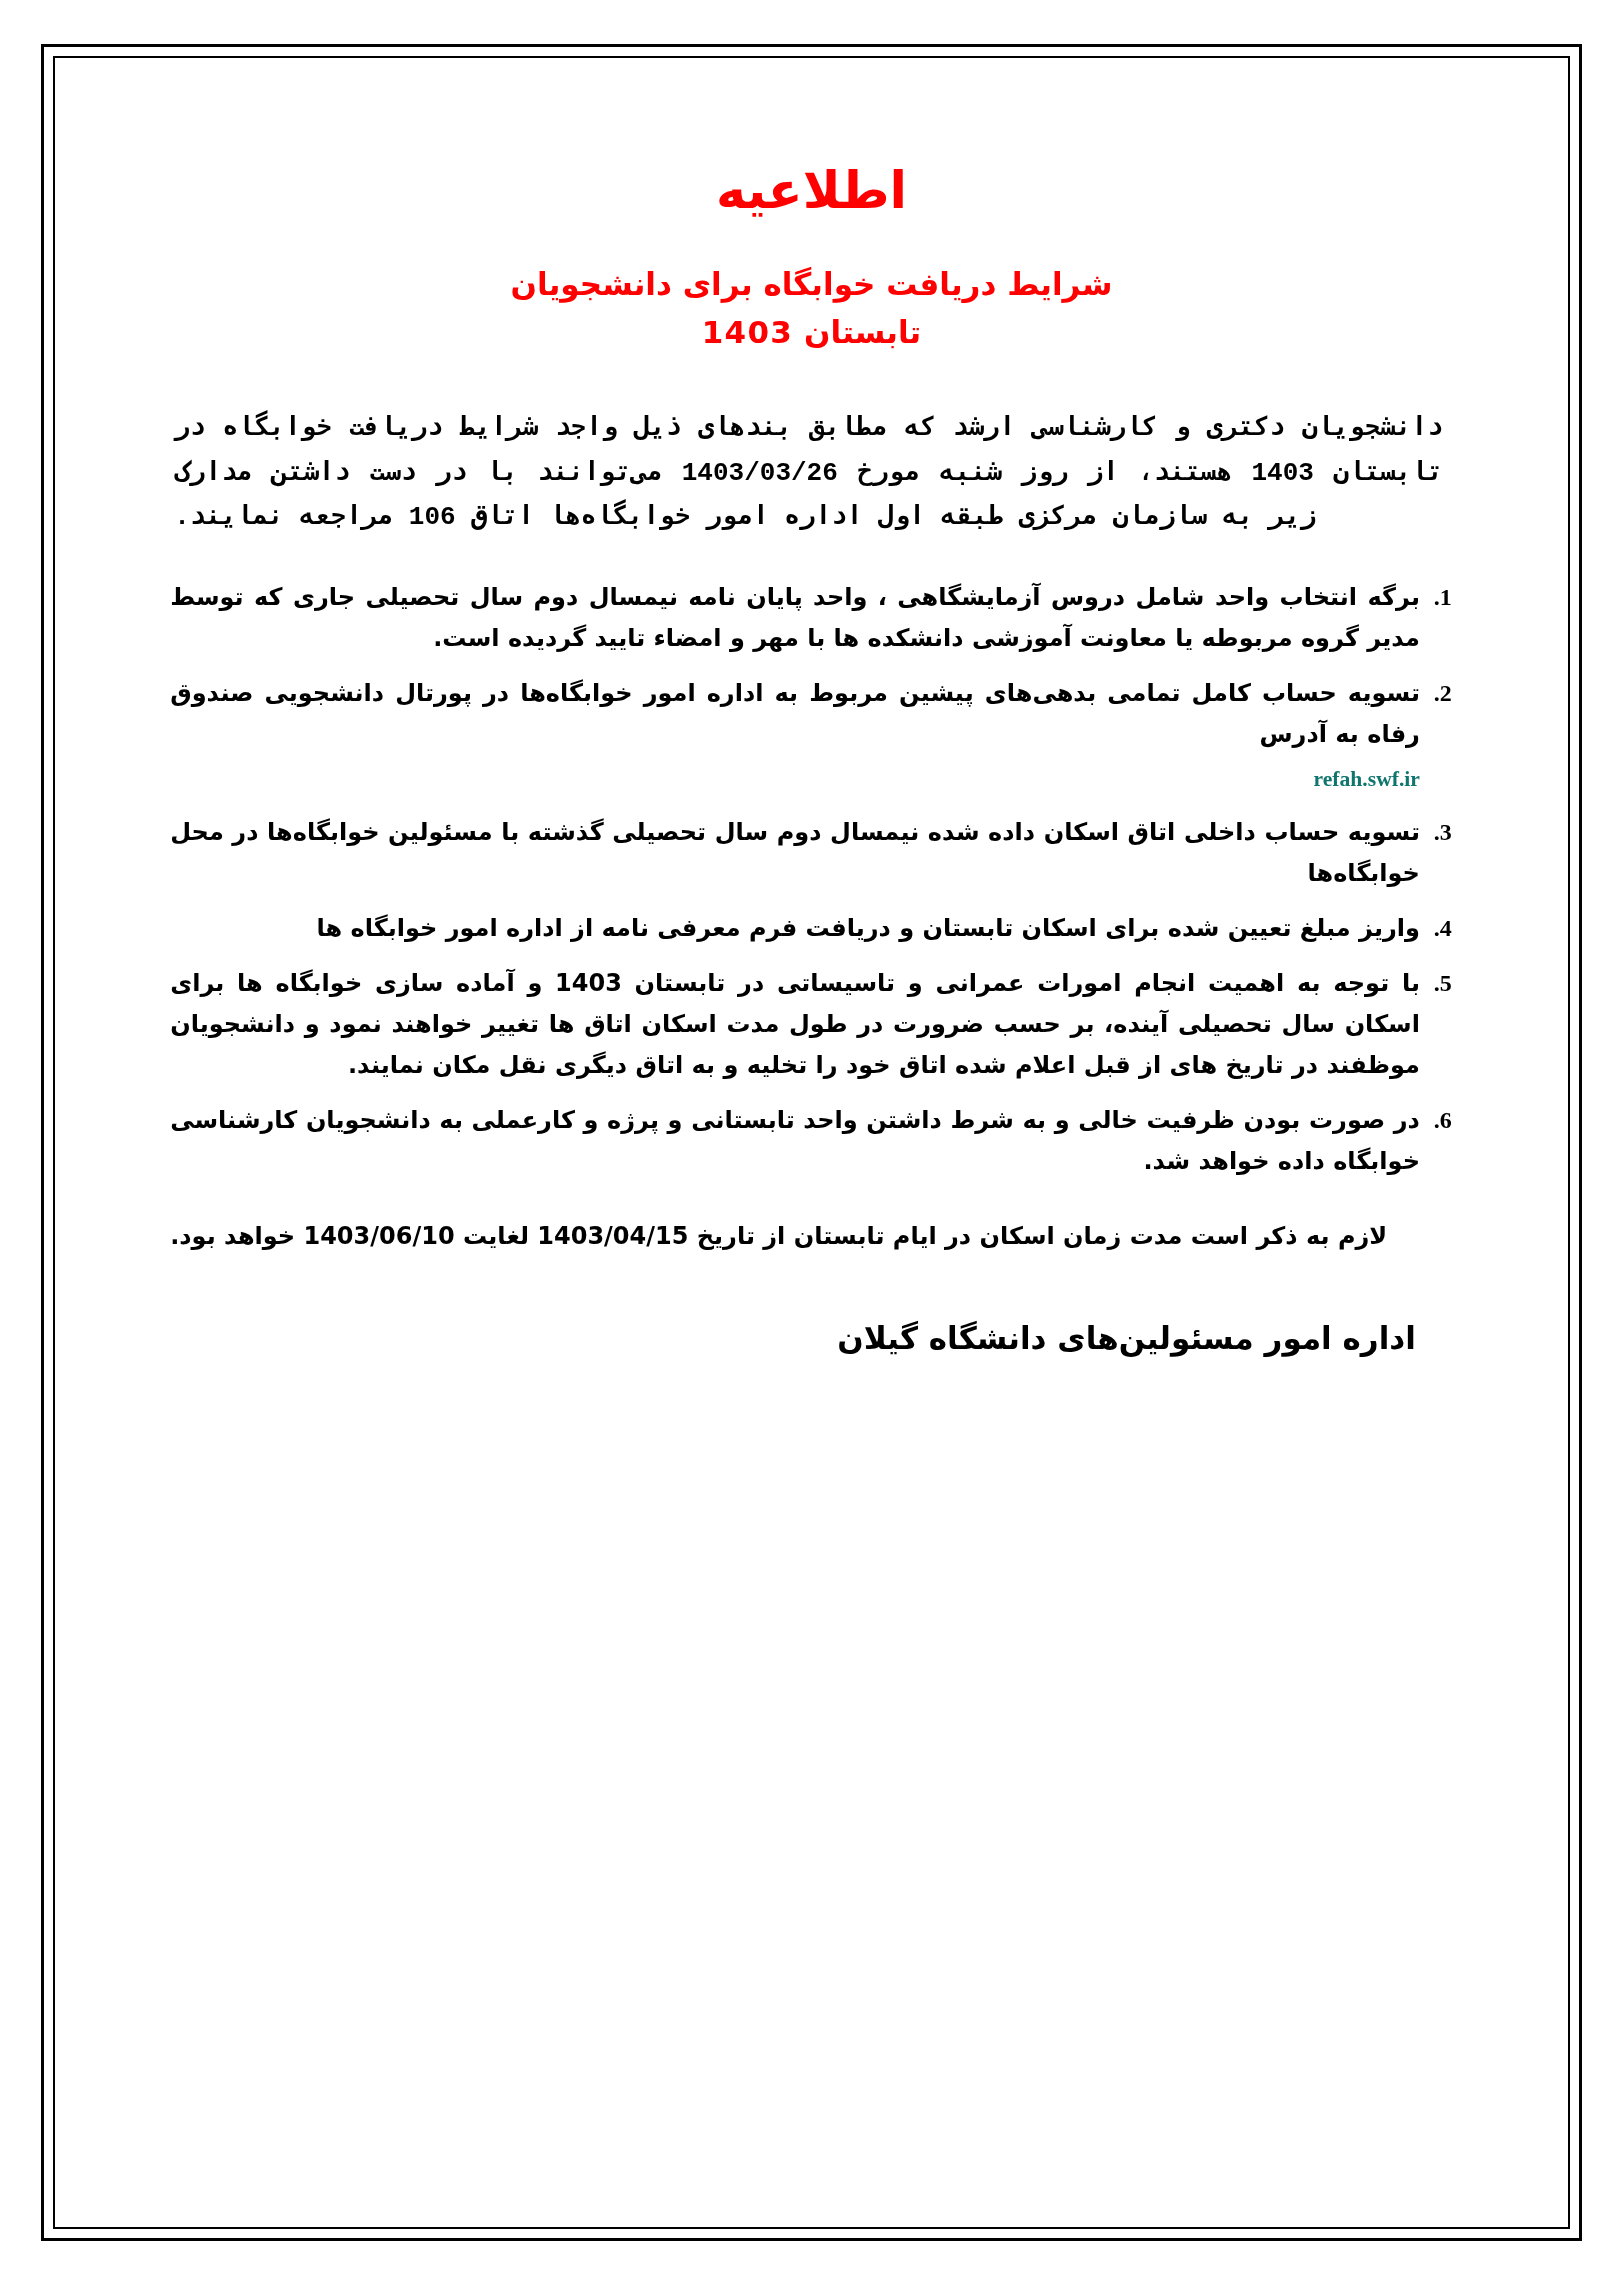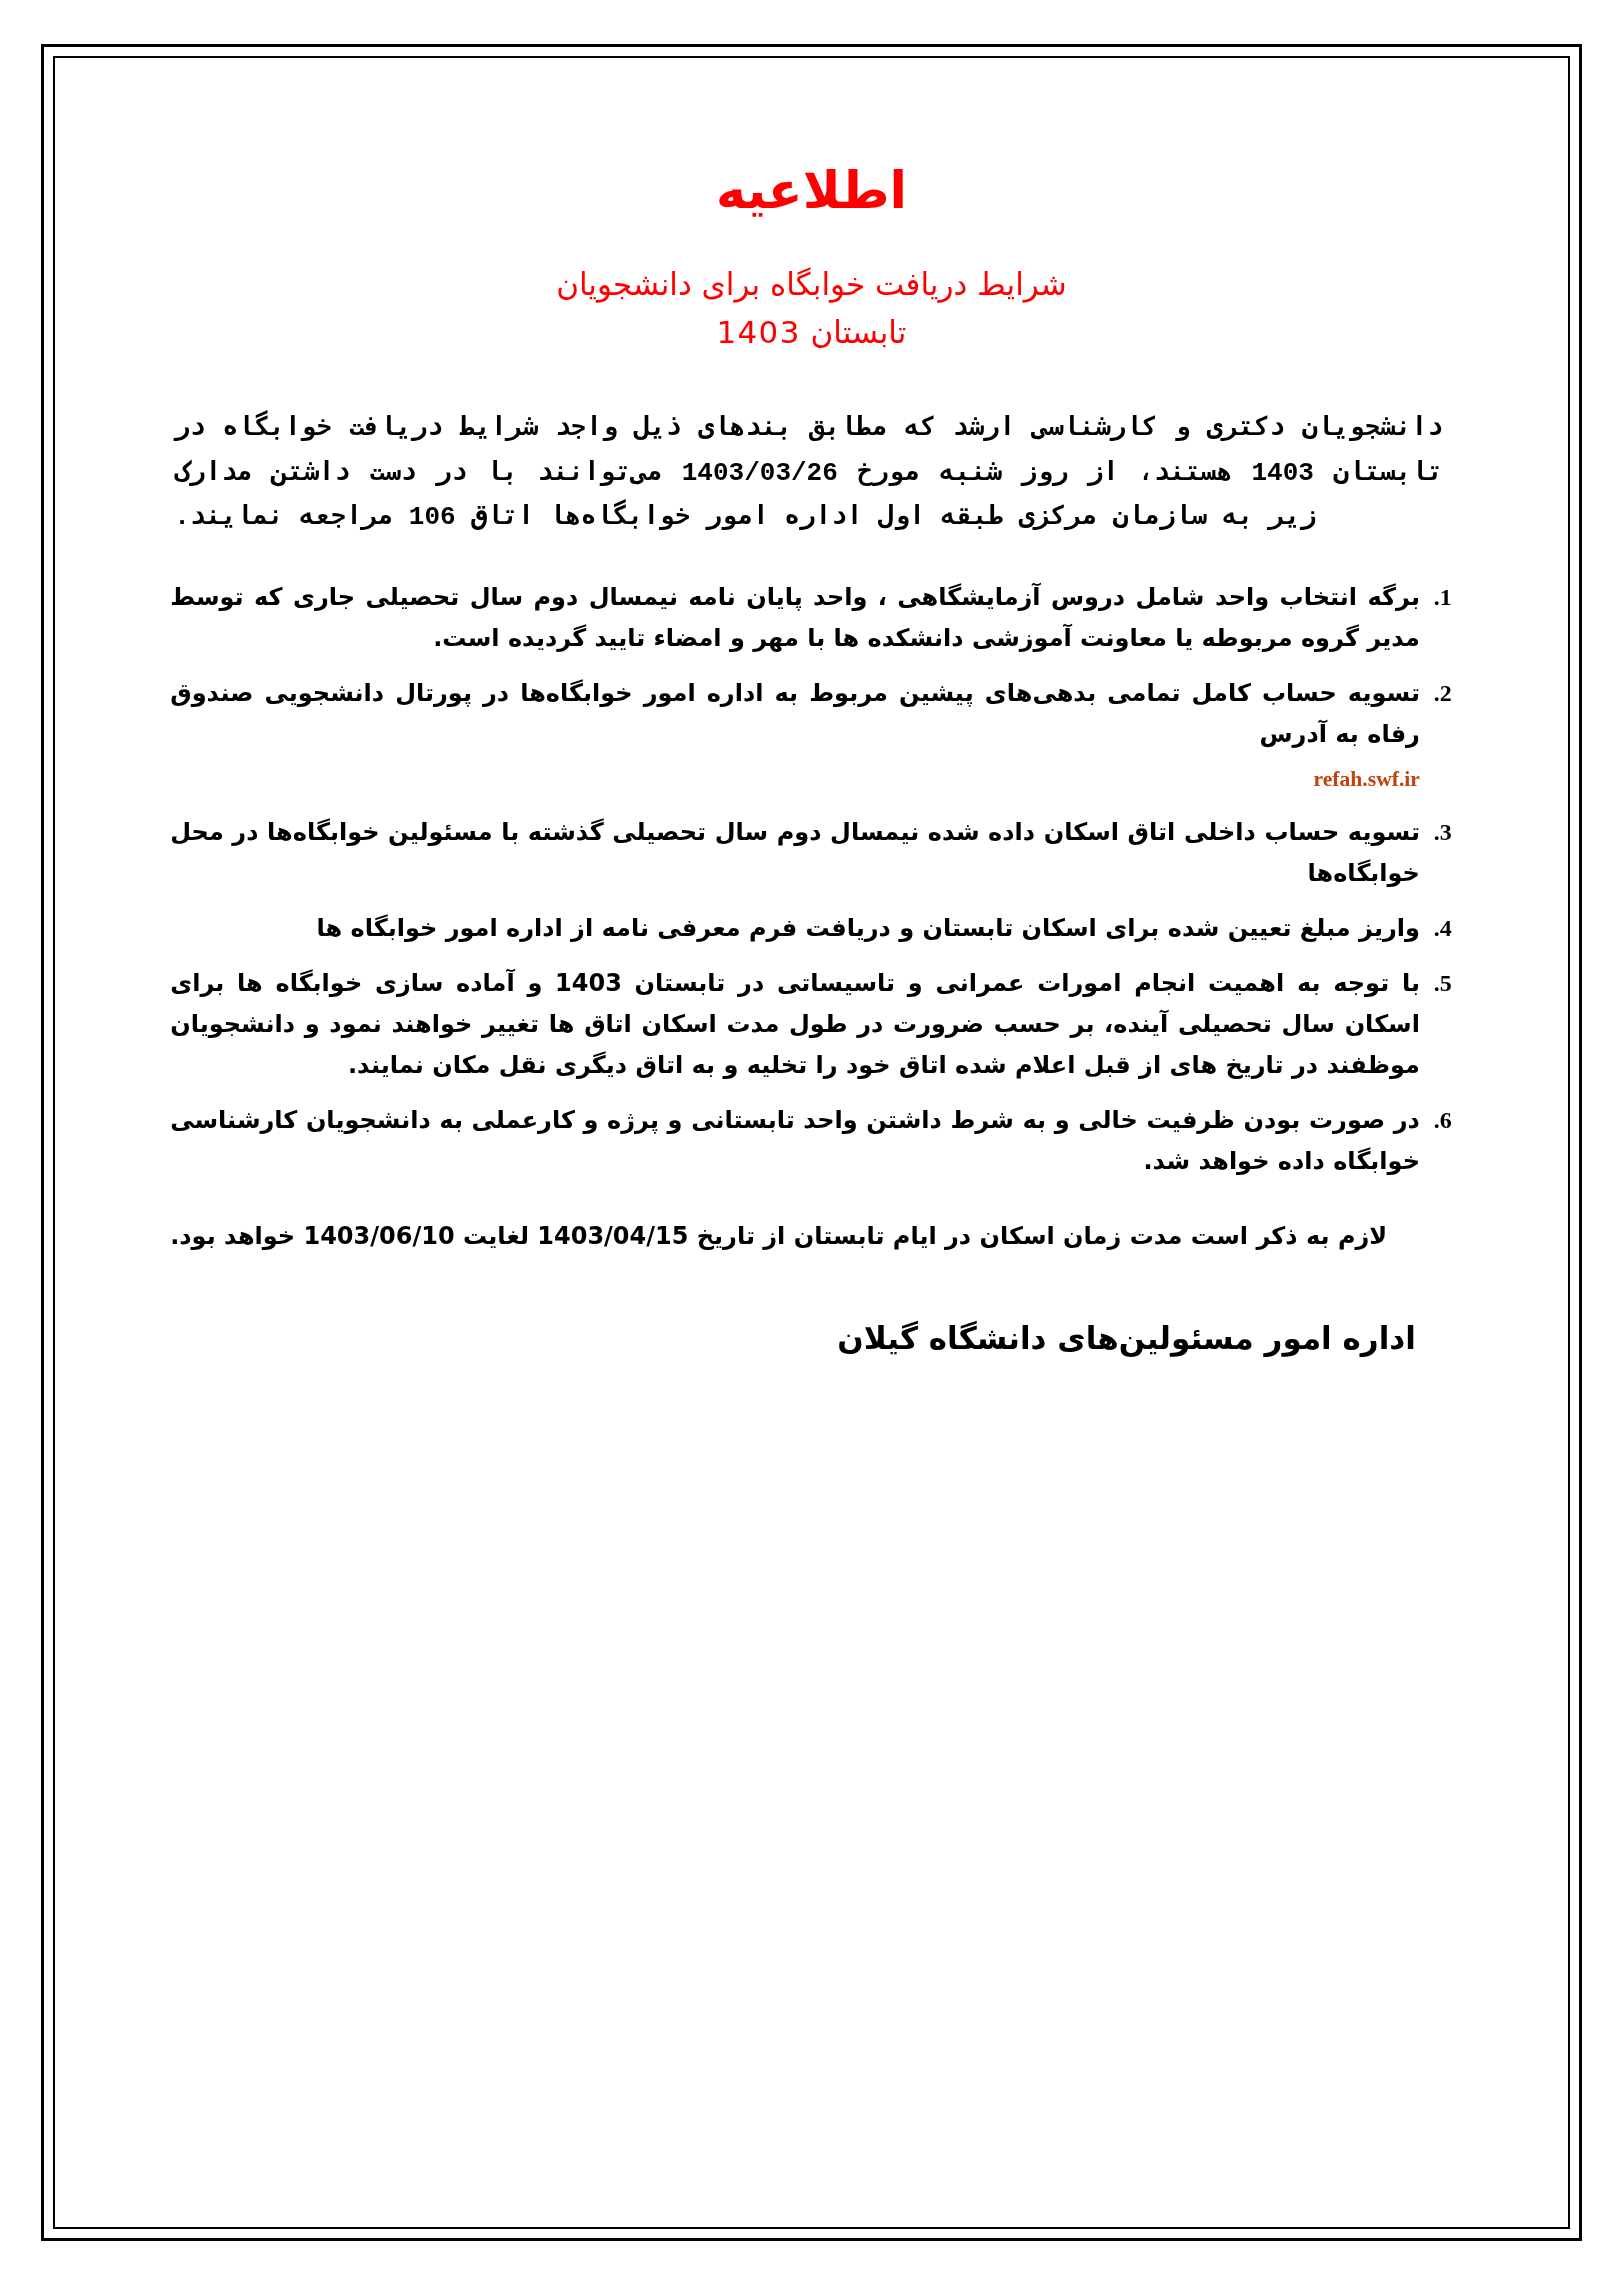--- a/index.html
+++ b/index.html
@@ -44,21 +44,21 @@
     color: #ff0000;
     font-weight: bold;
     font-size: 51px;
     text-align: center;
     letter-spacing: 2.6px;
     margin: 65px 0 0 0;
     line-height: 1.15;
   }
   .doc-subtitle {
     color: #ff0000;
-    font-weight: normal;
+    font-weight: bold;
     font-size: 31px;
     text-align: center;
     line-height: 1.55;
     letter-spacing: 1.3px;
     margin: 39px 0 0 0;
     padding: 0 85px;
   }
   .doc-subtitle .ltr {
     direction: ltr;
     unicode-bidi: embed;
@@ -93,21 +93,21 @@
     text-align-last: right;
     padding-right: 7.9px;
   }
   ol.conditions > li::marker {
     font-family: "Liberation Serif", serif;
     font-weight: bold;
     font-size: 24px;
   }
   .link {
     display: block;
-    color: #c2410c;
+    color: #0f766e;
     font-weight: bold;
     font-size: 21.6px;
     direction: ltr;
     text-align: center;
     margin: 6.5px 0 3.9px 0;
     font-family: "Liberation Serif", serif;
   }
 
   .note {
     margin: 34px 0 0 0;

